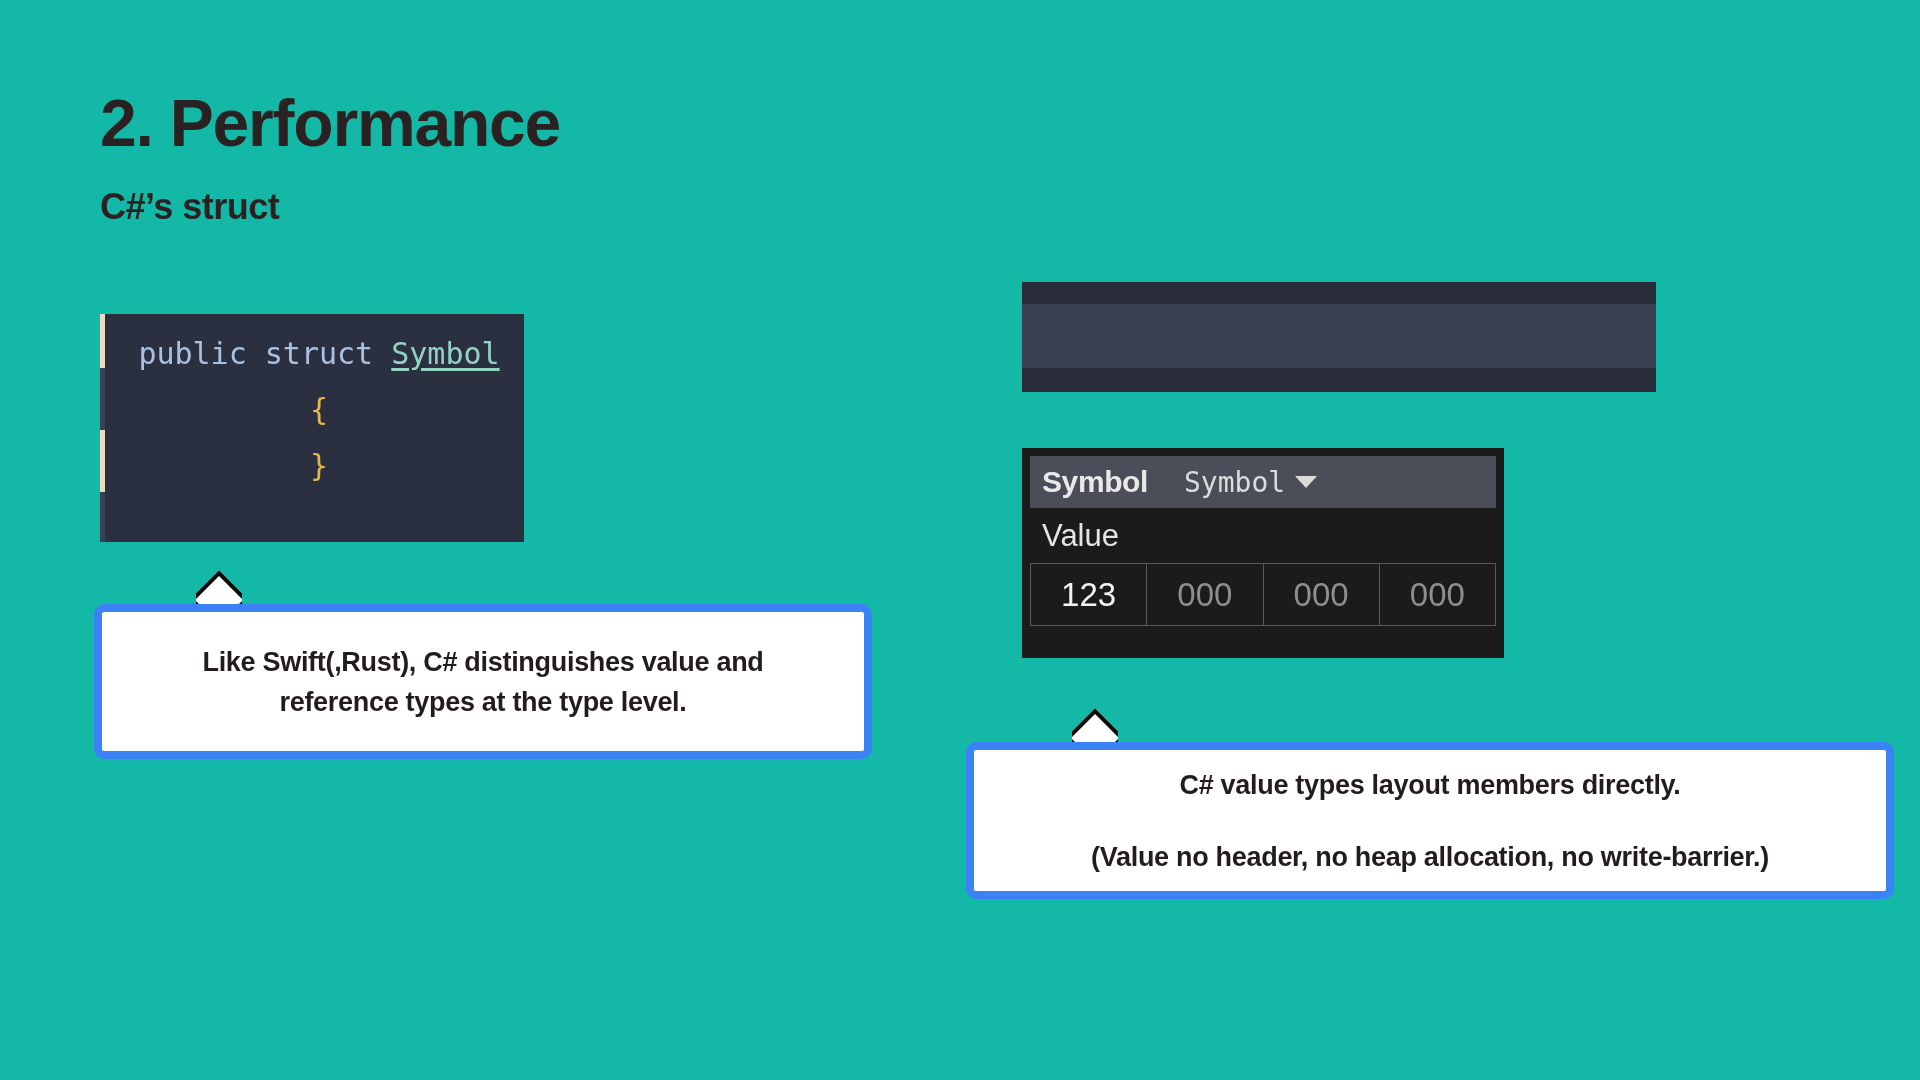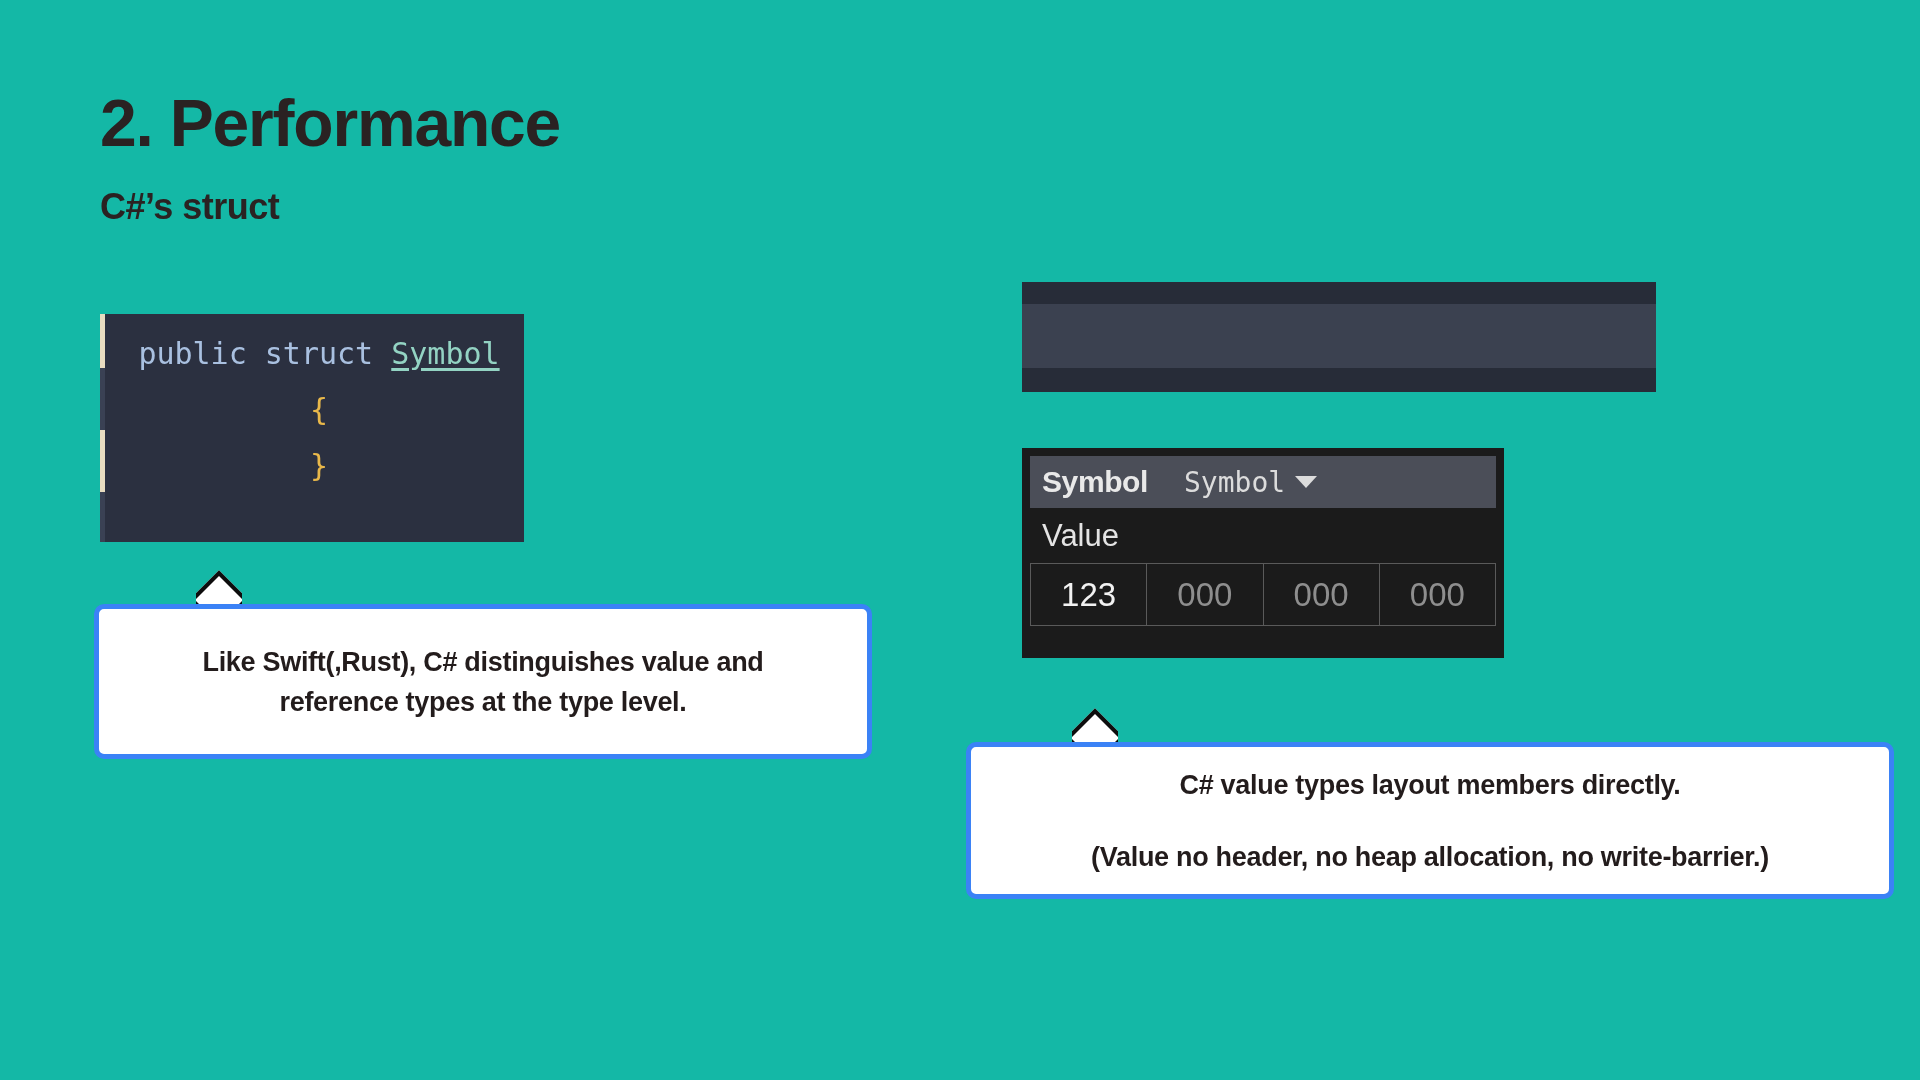--- a/index.html
+++ b/index.html
@@ -204,21 +204,21 @@
   .byte-cell:first-child {
     border-left: 1px solid #5a5a5a;
   }
   .byte-cell.active { color: #f2f2f2; }
 
   
   .callout {
     position: absolute;
     box-sizing: border-box;
     background: #ffffff;
-    border: 5px solid #3b82f6;
+    border: 8px solid #3b82f6;
     border-radius: 10px;
     display: flex;
     flex-direction: column;
     align-items: center;
     justify-content: center;
     text-align: center;
     color: #231c1c;
     font-weight: 800;
     letter-spacing: -0.3px;
   }

